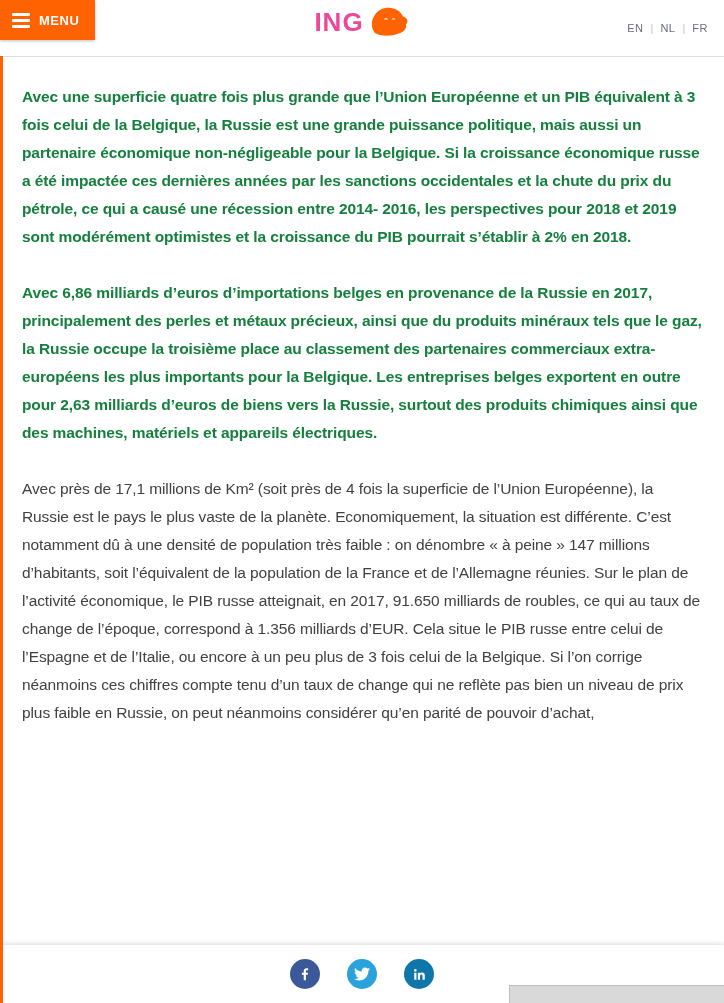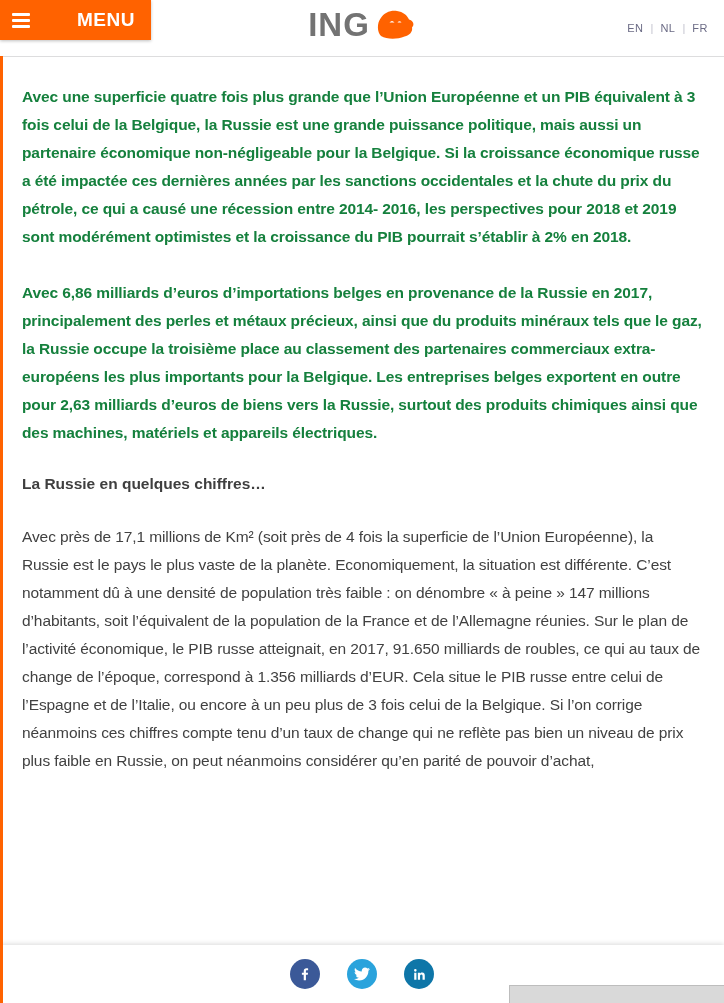--- a/index.html
+++ b/index.html
@@ -17,29 +17,29 @@
   }
   .menu-button{
     position:absolute;left:0;top:0;height:40px;
     background:#ff6200;color:#fff;border:none;cursor:pointer;
     display:flex;align-items:center;gap:9px;padding:0 16px 0 12px;
     font-family:"Liberation Sans", sans-serif;
     box-shadow:0 1px 3px rgba(0,0,0,.25);
   }
   .burger{width:18px;}
   .burger span{display:block;height:3px;background:#fff;margin:3px 0;border-radius:1px;}
-  .menu-label{font-size:19px;font-weight:bold;letter-spacing:.5px;margin-left:38px;}
+  .menu-label{font-size:13px;font-weight:bold;letter-spacing:.5px;}
 
   .brand{
     position:absolute;left:0;right:0;top:6px;
     display:flex;align-items:center;justify-content:center;gap:6px;
     text-decoration:none;
   }
   .brand-word{
-    color:#737373;font-weight:bold;font-size:33px;letter-spacing:1px;
+    color:#ec4899;font-weight:bold;font-size:26px;letter-spacing:1px;
     font-family:"Liberation Sans", sans-serif;
   }
   .lion{display:block;}
 
   .lang-switcher{
     position:absolute;right:16px;top:22px;
     font-size:11px;color:#6b6b85;display:flex;align-items:flex-end;gap:7px;
   }
   .lang-link{color:#6b6b85;text-decoration:none;cursor:pointer;letter-spacing:.5px;}
   .lang-sep{color:#c4c4cf;}
@@ -124,21 +124,20 @@
 </header>
 
 <div class="left-accent"></div>
 
 <main class="article">
 
   <p class="para bold">Avec une superficie quatre fois plus grande que l’Union Européenne et un PIB équivalent à 3 fois celui de la Belgique, la Russie est une grande puissance politique, mais aussi un partenaire économique non-négligeable pour la Belgique. Si la croissance économique russe a été impactée ces dernières années par les sanctions occidentales et la chute du prix du pétrole, ce qui a causé une récession entre 2014- 2016, les perspectives pour 2018 et 2019 sont modérément optimistes et la croissance du PIB pourrait s’établir à 2% en 2018.</p>
   <p class="para bold">Avec 6,86 milliards d’euros d’importations belges en provenance de la Russie en 2017, principalement des perles et métaux précieux, ainsi que du produits minéraux tels que le gaz, la Russie occupe la troisième place au classement des partenaires commerciaux extra-européens les plus importants pour la Belgique. Les entreprises belges exportent en outre pour 2,63 milliards d’euros de biens vers la Russie, surtout des produits chimiques ainsi que des machines, matériels et appareils électriques.</p>
 
 
-  <p class="subheading">La Russie en quelques chiffres…</p>
 
   <p class="para">Avec près de 17,1 millions de Km² (soit près de 4 fois la superficie de l’Union Européenne), la Russie est le pays le plus vaste de la planète. Economiquement, la situation est différente. C’est notamment dû à une densité de population très faible : on dénombre « à peine » 147 millions d’habitants, soit l’équivalent de la population de la France et de l’Allemagne réunies. Sur le plan de l’activité économique, le PIB russe atteignait, en 2017, 91.650 milliards de roubles, ce qui au taux de change de l’époque, correspond à 1.356 milliards d’EUR. Cela situe le PIB russe entre celui de l’Espagne et de l’Italie, ou encore à un peu plus de 3 fois celui de la Belgique. Si l’on corrige néanmoins ces chiffres compte tenu d’un taux de change qui ne reflète pas bien un niveau de prix plus faible en Russie, on peut néanmoins considérer qu’en parité de pouvoir d’achat,</p>
 </main>
 
 <footer class="social-bar">
   <button class="social-btn" style="background-color: rgb(59, 89, 152);">
     <svg width="16" height="16" viewBox="0 0 24 24">
       <path fill="#ffffff" d="M13.4 21.5v-8.2h2.76l.41-3.2h-3.17V8.05c0-.93.26-1.56 1.59-1.56h1.69V3.63c-.29-.04-1.32-.13-2.47-.13-2.44 0-4.12 1.49-4.12 4.23v2.36H7.33v3.2h2.76v8.21h3.31z"></path>
     </svg>
   </button>

